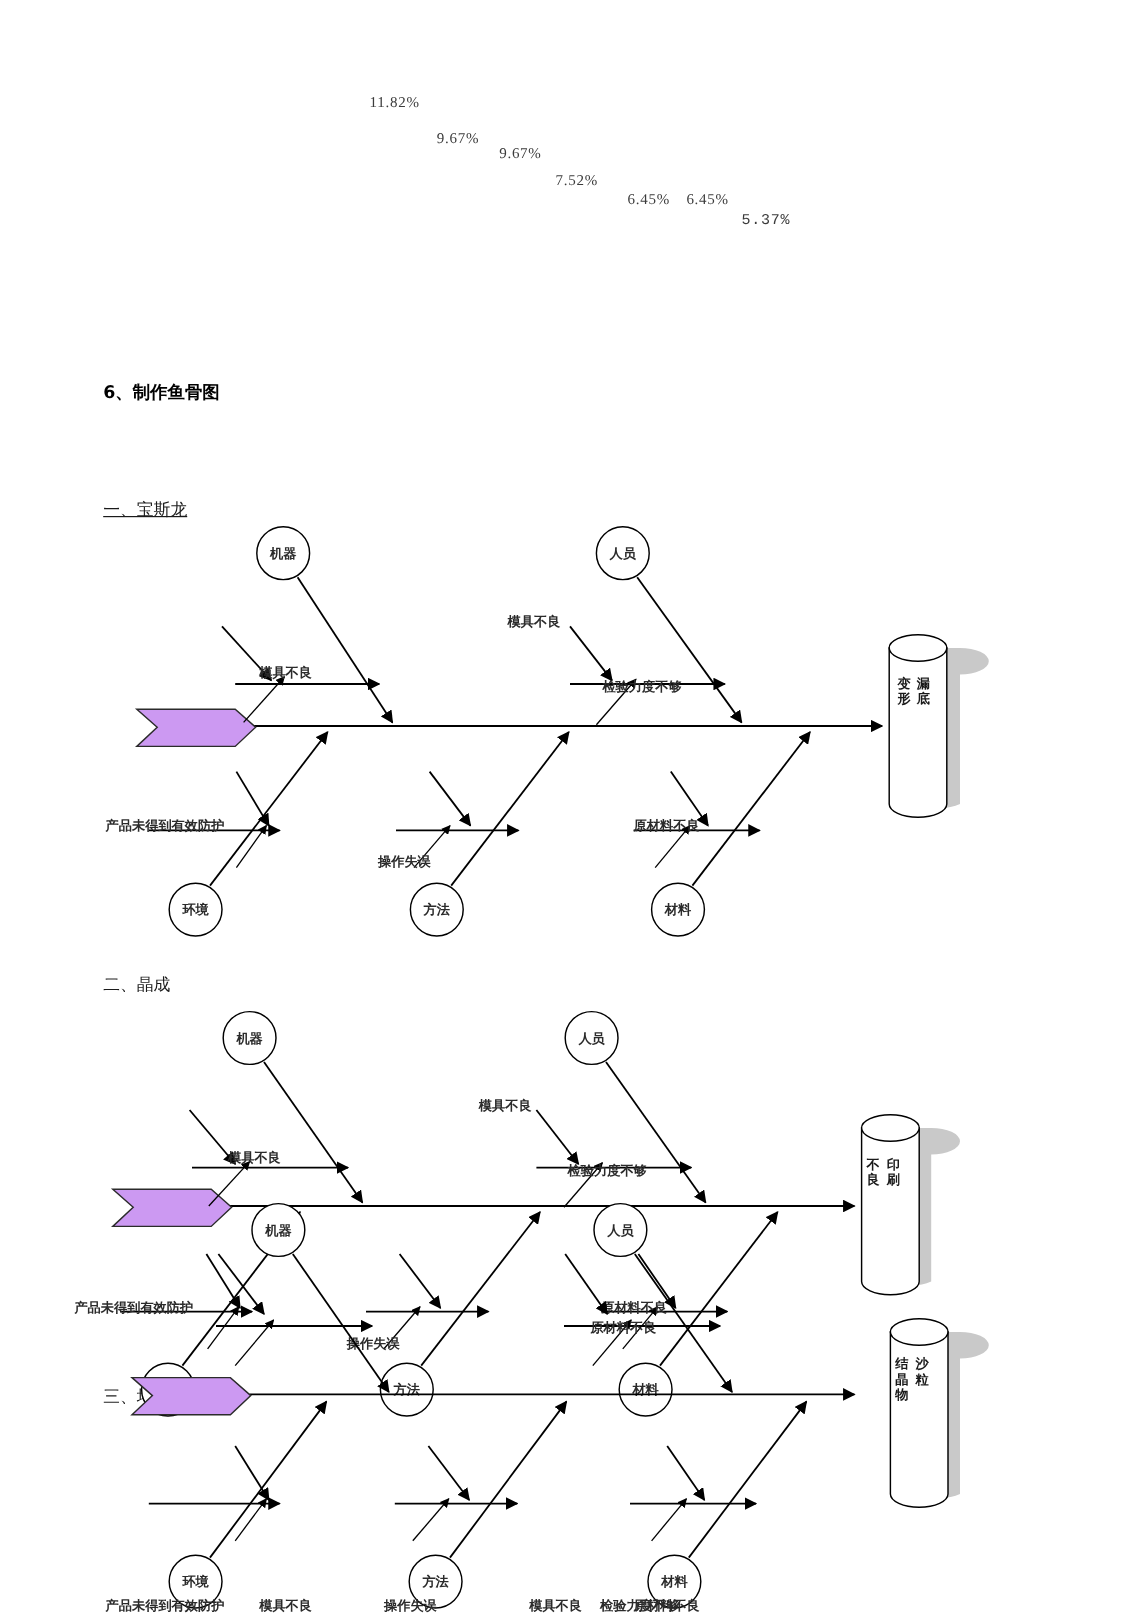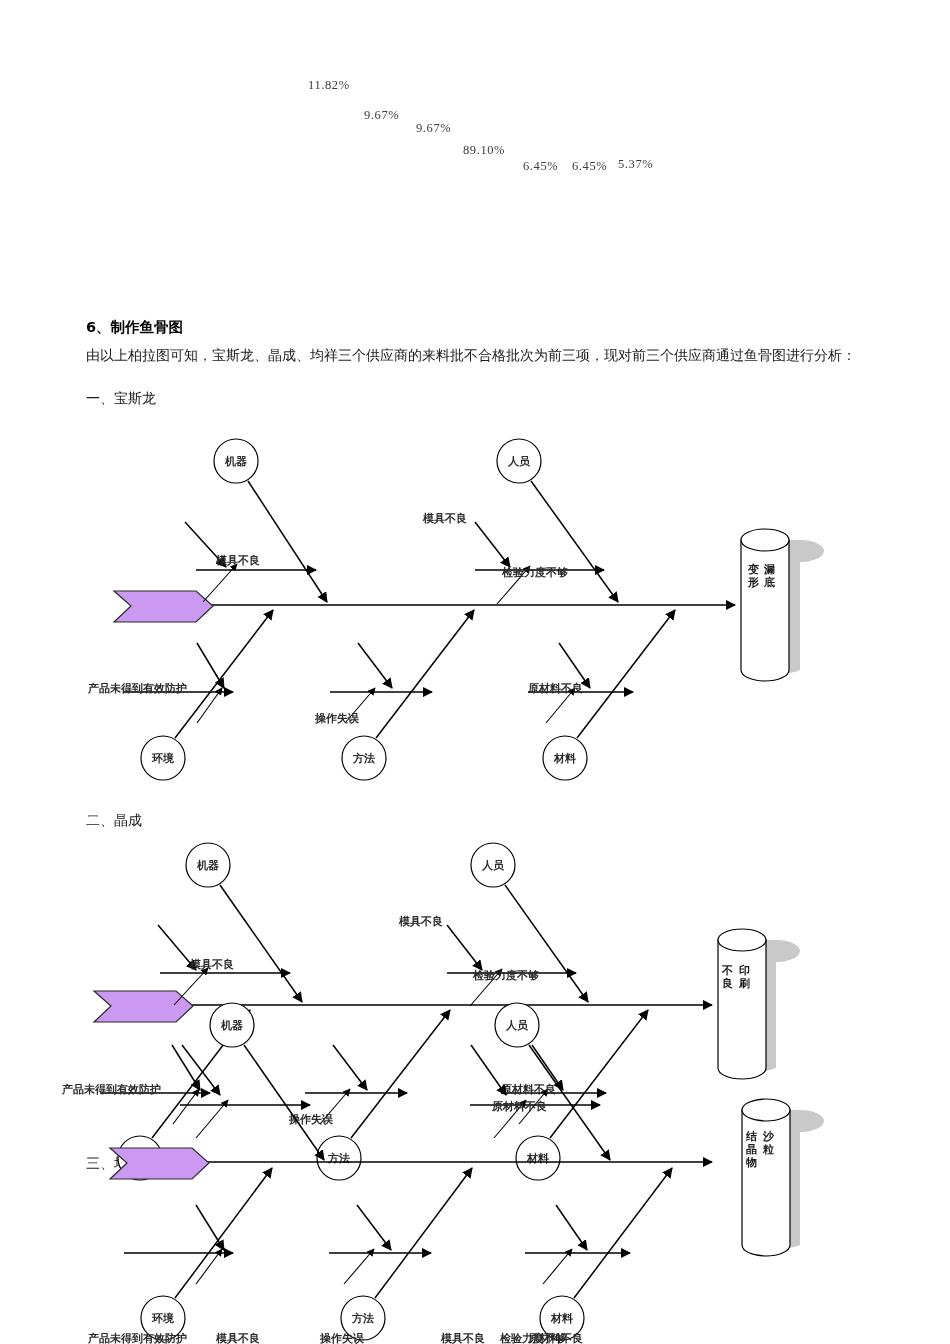--- a/index.html
+++ b/index.html
@@ -87,30 +87,29 @@
 </style>
 </head>
 <body>
 
 <div class="page">
 
   <div class="pct-layer">
     <div class="pct" style="left:308px; top:78px;">11.82%</div>
     <div class="pct" style="left:364px; top:108px;">9.67%</div>
     <div class="pct" style="left:416px; top:121px;">9.67%</div>
-    <div class="pct" style="left:463px; top:143px;">89.10%</div>
+    <div class="pct" style="left:463px; top:143px;">7.52%</div>
     <div class="pct" style="left:523px; top:159px;">6.45%</div>
     <div class="pct" style="left:572px; top:159px;">6.45%</div>
-    <div class="pct" style="left:618px; top:157px;">5.37%</div>
+    <div class="pct" style="left:618px; top:177px;font-family:Liberation Mono, monospace;">5.37%</div>
   </div>
 
   <div class="txt-layer">
     <div class="heading">6、制作鱼骨图</div>
-    <div class="para">由以上柏拉图可知，宝斯龙、晶成、均祥三个供应商的来料批不合格批次为前三项，现对前三个供应商通过鱼骨图进行分析：</div>
-    <div class="sec-label" style="left:86px; top:390px;">一、宝斯龙</div>
+    <div class="sec-label" style="left:86px; top:416px;text-decoration:underline;">一、宝斯龙</div>
     <div class="sec-label" style="left:86px; top:812px;">二、晶成</div>
     <div class="sec-label" style="left:86px; top:1155px;">三、均祥</div>
   </div>
 
   <div class="fb" style="top:430px;">
     <svg width="950" height="360" viewBox="0 0 950 360">
       <defs>
         <marker id="ah" viewBox="0 0 10 10" refX="9" refY="5" markerWidth="7" markerHeight="7" orient="auto-start-reverse">
           <path d="M0,0 L10,5 L0,10 z" fill="#000"></path>
         </marker>

